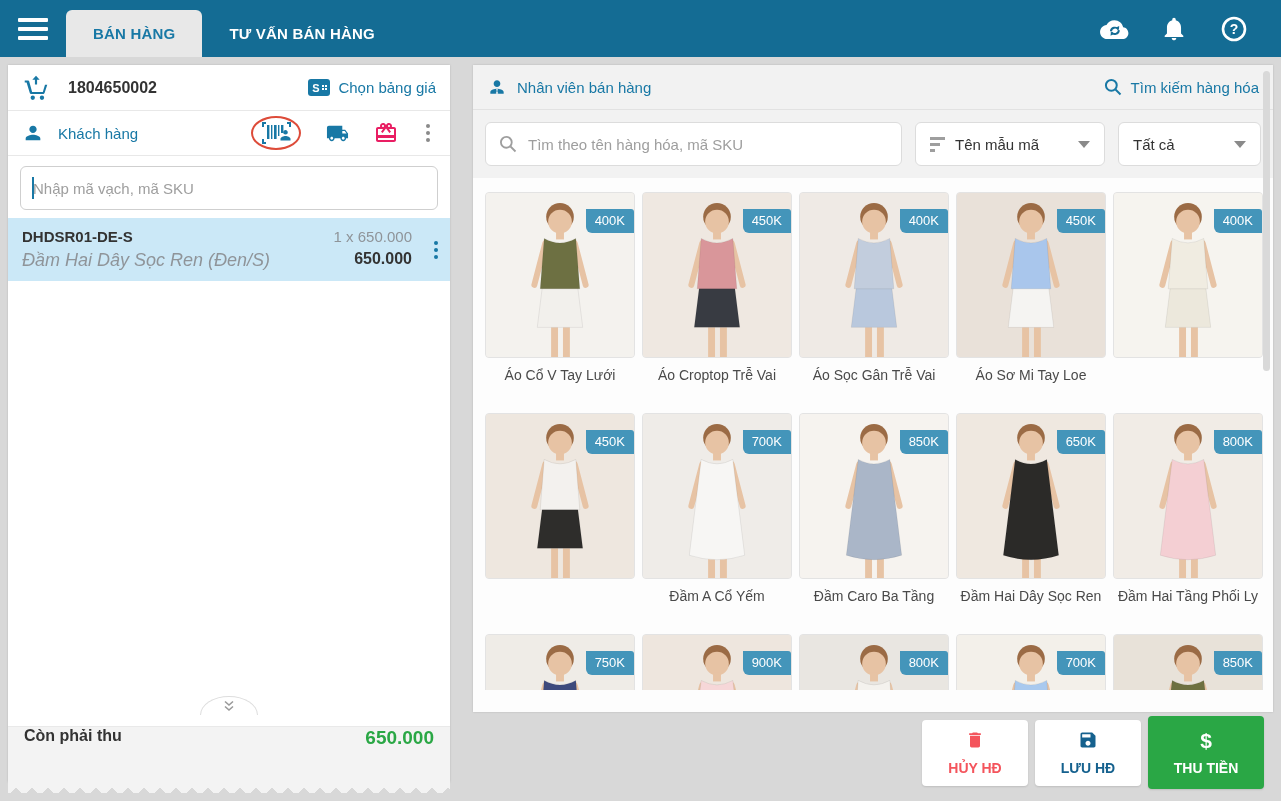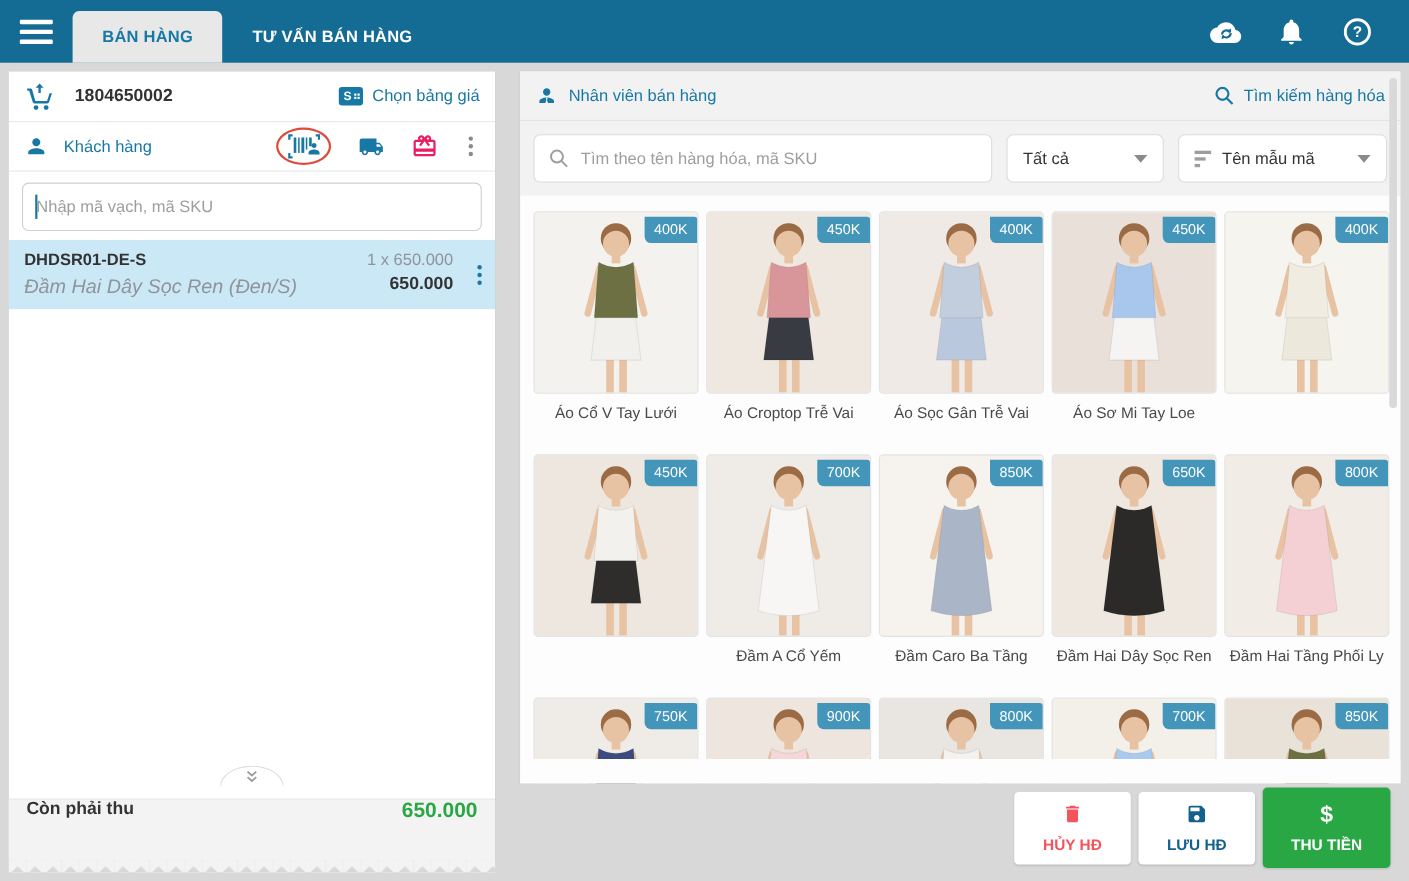--- a/index.html
+++ b/index.html
@@ -102,21 +102,21 @@
   .sort-icn i{height:3px;background:#9e9e9e;display:block;}
   .sort-icn i:nth-child(1){width:15px;}
   .sort-icn i:nth-child(2){width:10px;}
   .sort-icn i:nth-child(3){width:5px;}
 
   .grid-wrap{flex:1;overflow:hidden;position:relative;padding:14px 10px 0 12px;background:#fdfdfd;}
   .product-grid{display:grid;grid-template-columns:repeat(5,150px);column-gap:7px;row-gap:14px;}
   .card{width:150px;cursor:pointer;}
   .thumb{height:166px;border:1px solid #e3e3e3;border-radius:4px;position:relative;overflow:hidden;background:#f0ece7;}
   .thumb svg{width:100%;height:100%;}
-  .badge{position:absolute;top:4px;right:0;background:var(--badge);color:#fff;font-size:13px;padding:4px 9px 5px;border-radius:0 3px 0 6px;}
+  .badge{position:absolute;top:16px;right:0;background:var(--badge);color:#fff;font-size:13px;padding:4px 9px 5px;border-radius:0 3px 0 6px;}
   .pname{text-align:center;color:#4a4a4a;font-size:14px;margin-top:9px;line-height:1.25;min-height:32px;}
   .bottom-mask{position:absolute;left:0;right:0;bottom:0;height:22px;background:#fdfdfd;z-index:2;}
   .scrollbar{position:absolute;top:6px;right:3px;width:7px;height:300px;background:#d9d9d9;border-radius:4px;z-index:3;cursor:pointer;}
 
   
   .actions-bar{height:81px;display:flex;align-items:center;justify-content:flex-end;gap:7px;padding-right:9px;}
   .btn{width:106px;height:66px;background:#fff;border-radius:4px;border:none;display:flex;flex-direction:column;
        align-items:center;justify-content:center;gap:9px;font-family:inherit;font-size:14px;font-weight:bold;
        cursor:pointer;box-shadow:0 1px 2px rgba(0,0,0,.12);}
   .btn .bicn{width:22px;height:22px;display:flex;align-items:center;justify-content:center;}
@@ -278,31 +278,31 @@
       </div>
 
       <div class="filter-row">
         <div class="search-box">
           <svg width="20" height="20" viewBox="0 0 24 24" fill="none" stroke="currentColor" stroke-width="2.2">
               <circle cx="10" cy="10" r="6.5"></circle>
               <path d="M15 15l6 6"></path>
             </svg>
           <input type="text" placeholder="Tìm theo tên hàng hóa, mã SKU" style="">
         </div>
+        <div class="select sort">
+          <span class="sort-icn">
+              <i></i>
+              <i></i>
+              <i></i>
+            </span>
+          <span>Tên mẫu mã</span>
+          <span class="caret-down"></span>
+        </div>
         <div class="select cat">
           <span>Tất cả</span>
-          <span class="caret-down"></span>
-        </div>
-        <div class="select sort">
-          <span class="sort-icn">
-              <i></i>
-              <i></i>
-              <i></i>
-            </span>
-          <span>Tên mẫu mã</span>
           <span class="caret-down"></span>
         </div>
       </div>
 
       <div class="grid-wrap">
         <div class="product-grid">
             <div class="card">
               <div class="thumb">
                 <svg viewBox="0 0 150 166" preserveAspectRatio="xMidYMid slice">
     <rect width="150" height="166" fill="#f4f2ee"></rect>

